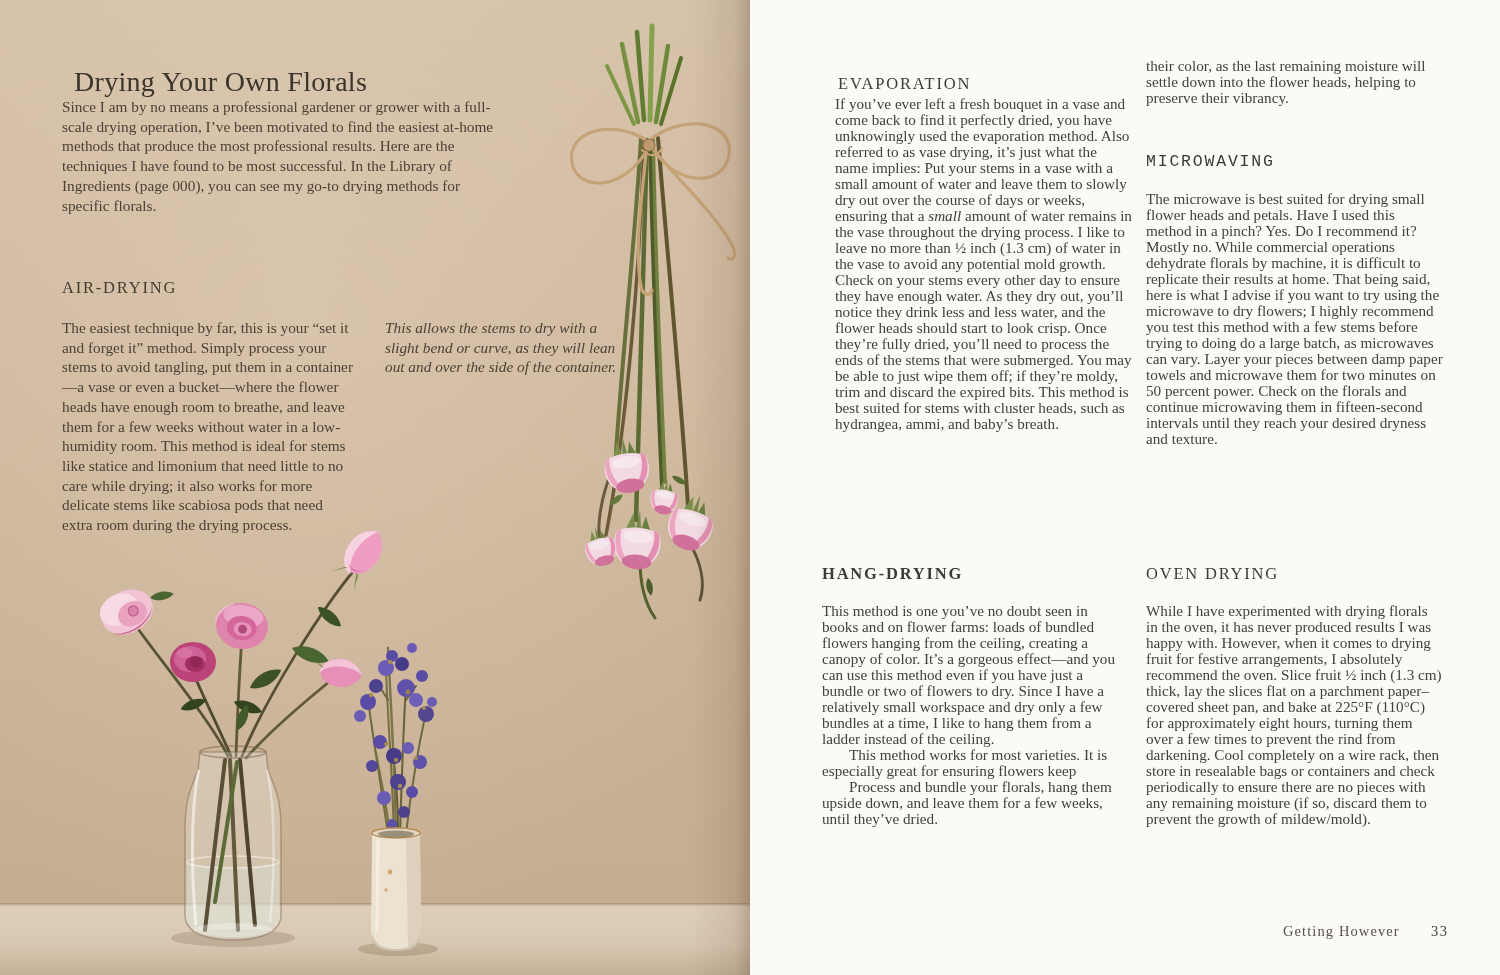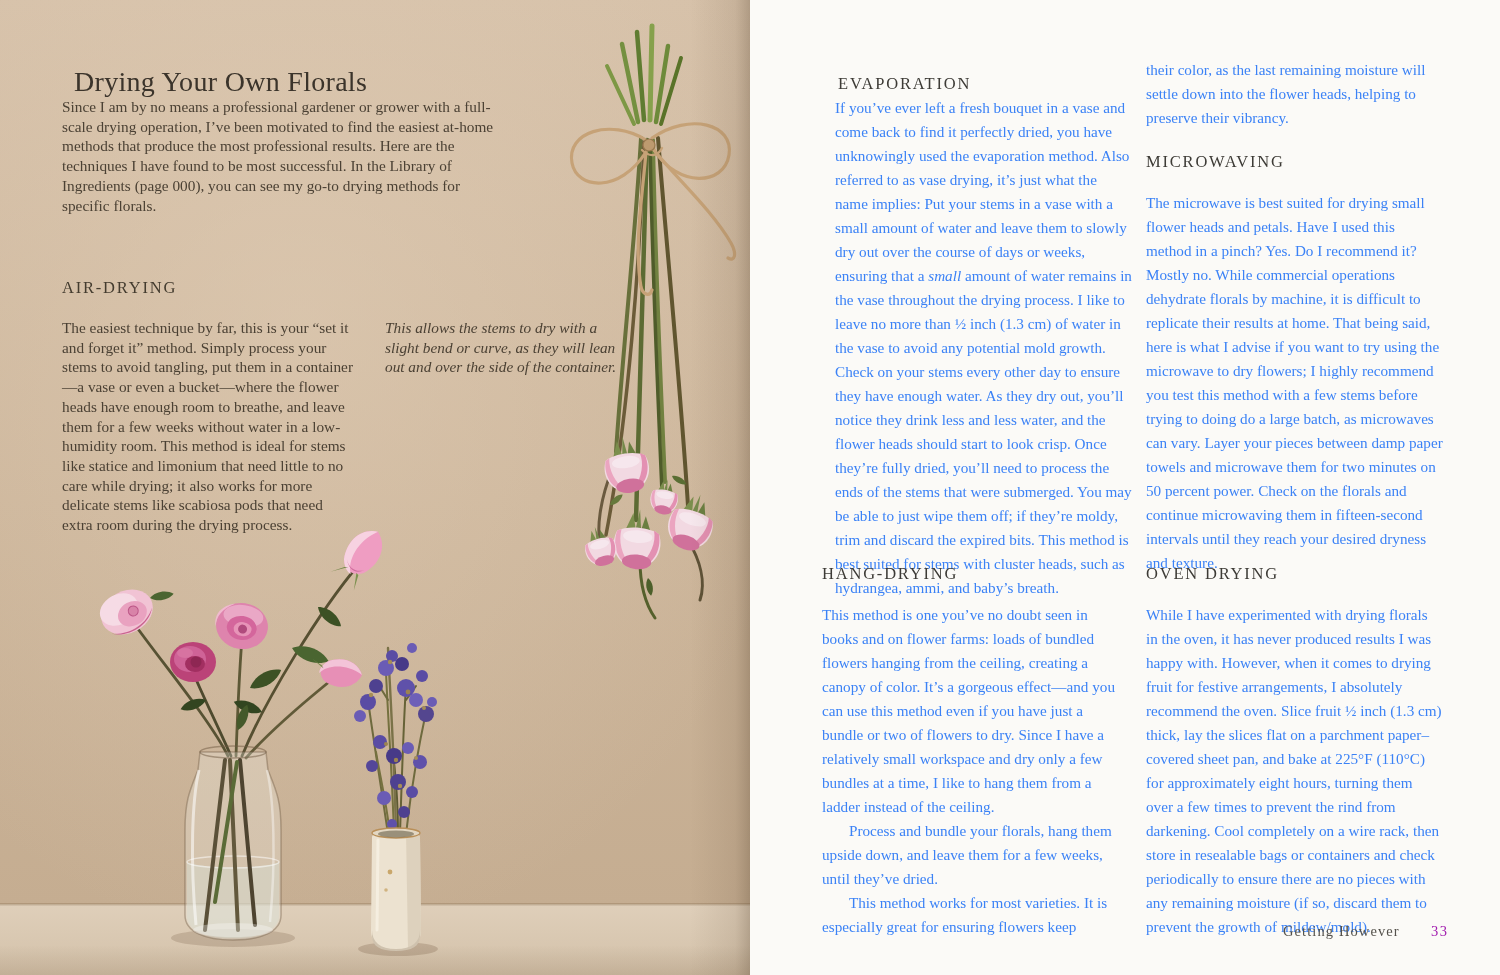--- a/index.html
+++ b/index.html
@@ -36,41 +36,41 @@
   }
   .lp-note {
     left:385px; top:318px; width:238px;
     font-size:15.3px; line-height:19.7px; color:#4b4134;
   }
   
   .rp-head {
     font-size:16.5px; letter-spacing:1.8px; color:#3d3b36; position:absolute;
   }
   .rp-body {
-    position:absolute; font-size:15.2px; line-height:24px; color:#3b82f6;
+    position:absolute; font-size:15.2px; line-height:16px; color:#404040;
   }
   .rp-body p { margin:0; }
   .rp-body p.indent { text-indent:27px; }
   .col1 { left:72px; width:297px; }
   .col2 { left:396px; width:297px; }
   .top-head { top:58px; }
   .top-body { top:96px;margin-left:13px; }
   .mid-head { top:152px; }
   .mid-body { top:191px; }
   .low-head { top:564px; }
   .low-body { top:603px; }
   .runover { top:58px; }
   em.soft { font-style:italic; }
   .footer-section {
     position:absolute; left:533px; top:923px;
     font-size:14.5px; letter-spacing:1.1px; color:#54514b;
   }
   .footer-page {
     position:absolute; left:681px; top:923px;
-    font-size:14.5px; letter-spacing:1.5px; color:#a21caf;
+    font-size:14.5px; letter-spacing:1.5px; color:#404040;
   }
 </style>
 </head>
 <body>
 
 <div class="spread">
 
   <div class="page-left">
 
     <svg width="750" height="975" viewBox="0 0 750 975" xmlns="http://www.w3.org/2000/svg">
@@ -311,32 +311,32 @@
     <p class="abs lp-note" style="margin:0;font-style:italic;">This allows the stems to dry with a slight bend or curve, as they will lean out and over the side of the container.</p>
   </div>
 
   <div class="page-right">
 
     <h2 class="rp-head col1 top-head" style="margin:16px; font-weight:400;">EVAPORATION</h2>
     <div class="rp-body col1 top-body">
       <p><span>If you’ve ever left a fresh bouquet in a vase and come back to find it perfectly dried, you have unknowingly used the evaporation method. Also referred to as vase drying, it’s just what the name implies: Put your stems in a vase with a small amount of water and leave them to slowly dry out over the course of days or weeks, ensuring that a </span><em class="soft">small</em><span> amount of water remains in the vase throughout the drying process. I like to leave no more than ½ inch (1.3 cm) of water in the vase to avoid any potential mold growth. Check on your stems every other day to ensure they have enough water. As they dry out, you’ll notice they drink less and less water, and the flower heads should start to look crisp. Once they’re fully dried, you’ll need to process the ends of the stems that were submerged. You may be able to just wipe them off; if they’re moldy, trim and discard the expired bits. This method is best suited for stems with cluster heads, such as hydrangea, ammi, and baby’s breath.</span></p>
     </div>
 
-    <h2 class="rp-head col1 low-head" style="margin:0; font-weight:400;">HANG-DRYING</h2>
+    <h2 class="rp-head col1 low-head" style="margin:0; font-weight:700;">HANG-DRYING</h2>
     <div class="rp-body col1 low-body">
       <p>This method is one you’ve no doubt seen in books and on flower farms: loads of bundled flowers hanging from the ceiling, creating a canopy of color. It’s a gorgeous effect—and you can use this method even if you have just a bundle or two of flowers to dry. Since I have a relatively small workspace and dry only a few bundles at a time, I like to hang them from a ladder instead of the ceiling.</p>
+      <p class="indent">This method works for most varieties. It is especially great for ensuring flowers keep</p>
       <p class="indent">Process and bundle your florals, hang them upside down, and leave them for a few weeks, until they’ve dried.</p>
-      <p class="indent">This method works for most varieties. It is especially great for ensuring flowers keep</p>
     </div>
 
     <div class="rp-body col2 runover">
       <p>their color, as the last remaining moisture will settle down into the flower heads, helping to preserve their vibrancy.</p>
     </div>
 
-    <h2 class="rp-head col2 mid-head" style="margin:0; font-weight:400;">MICROWAVING</h2>
+    <h2 class="rp-head col2 mid-head" style="margin:0; font-weight:400;font-family:Liberation Mono, monospace;">MICROWAVING</h2>
     <div class="rp-body col2 mid-body">
       <p>The microwave is best suited for drying small flower heads and petals. Have I used this method in a pinch? Yes. Do I recommend it? Mostly no. While commercial operations dehydrate florals by machine, it is difficult to replicate their results at home. That being said, here is what I advise if you want to try using the microwave to dry flowers; I highly recommend you test this method with a few stems before trying to doing do a large batch, as microwaves can vary. Layer your pieces between damp paper towels and microwave them for two minutes on 50 percent power. Check on the florals and continue microwaving them in fifteen-second intervals until they reach your desired dryness and texture.</p>
     </div>
 
     <h2 class="rp-head col2 low-head" style="margin:0; font-weight:400;">OVEN DRYING</h2>
     <div class="rp-body col2 low-body">
       <p>While I have experimented with drying florals in the oven, it has never produced results I was happy with. However, when it comes to drying fruit for festive arrangements, I absolutely recommend the oven. Slice fruit ½ inch (1.3 cm) thick, lay the slices flat on a parchment paper–covered sheet pan, and bake at 225°F (110°C) for approximately eight hours, turning them over a few times to prevent the rind from darkening. Cool completely on a wire rack, then store in resealable bags or containers and check periodically to ensure there are no pieces with any remaining moisture (if so, discard them to prevent the growth of mildew/mold).</p>
     </div>
 
     <span class="footer-section">Getting However</span>

